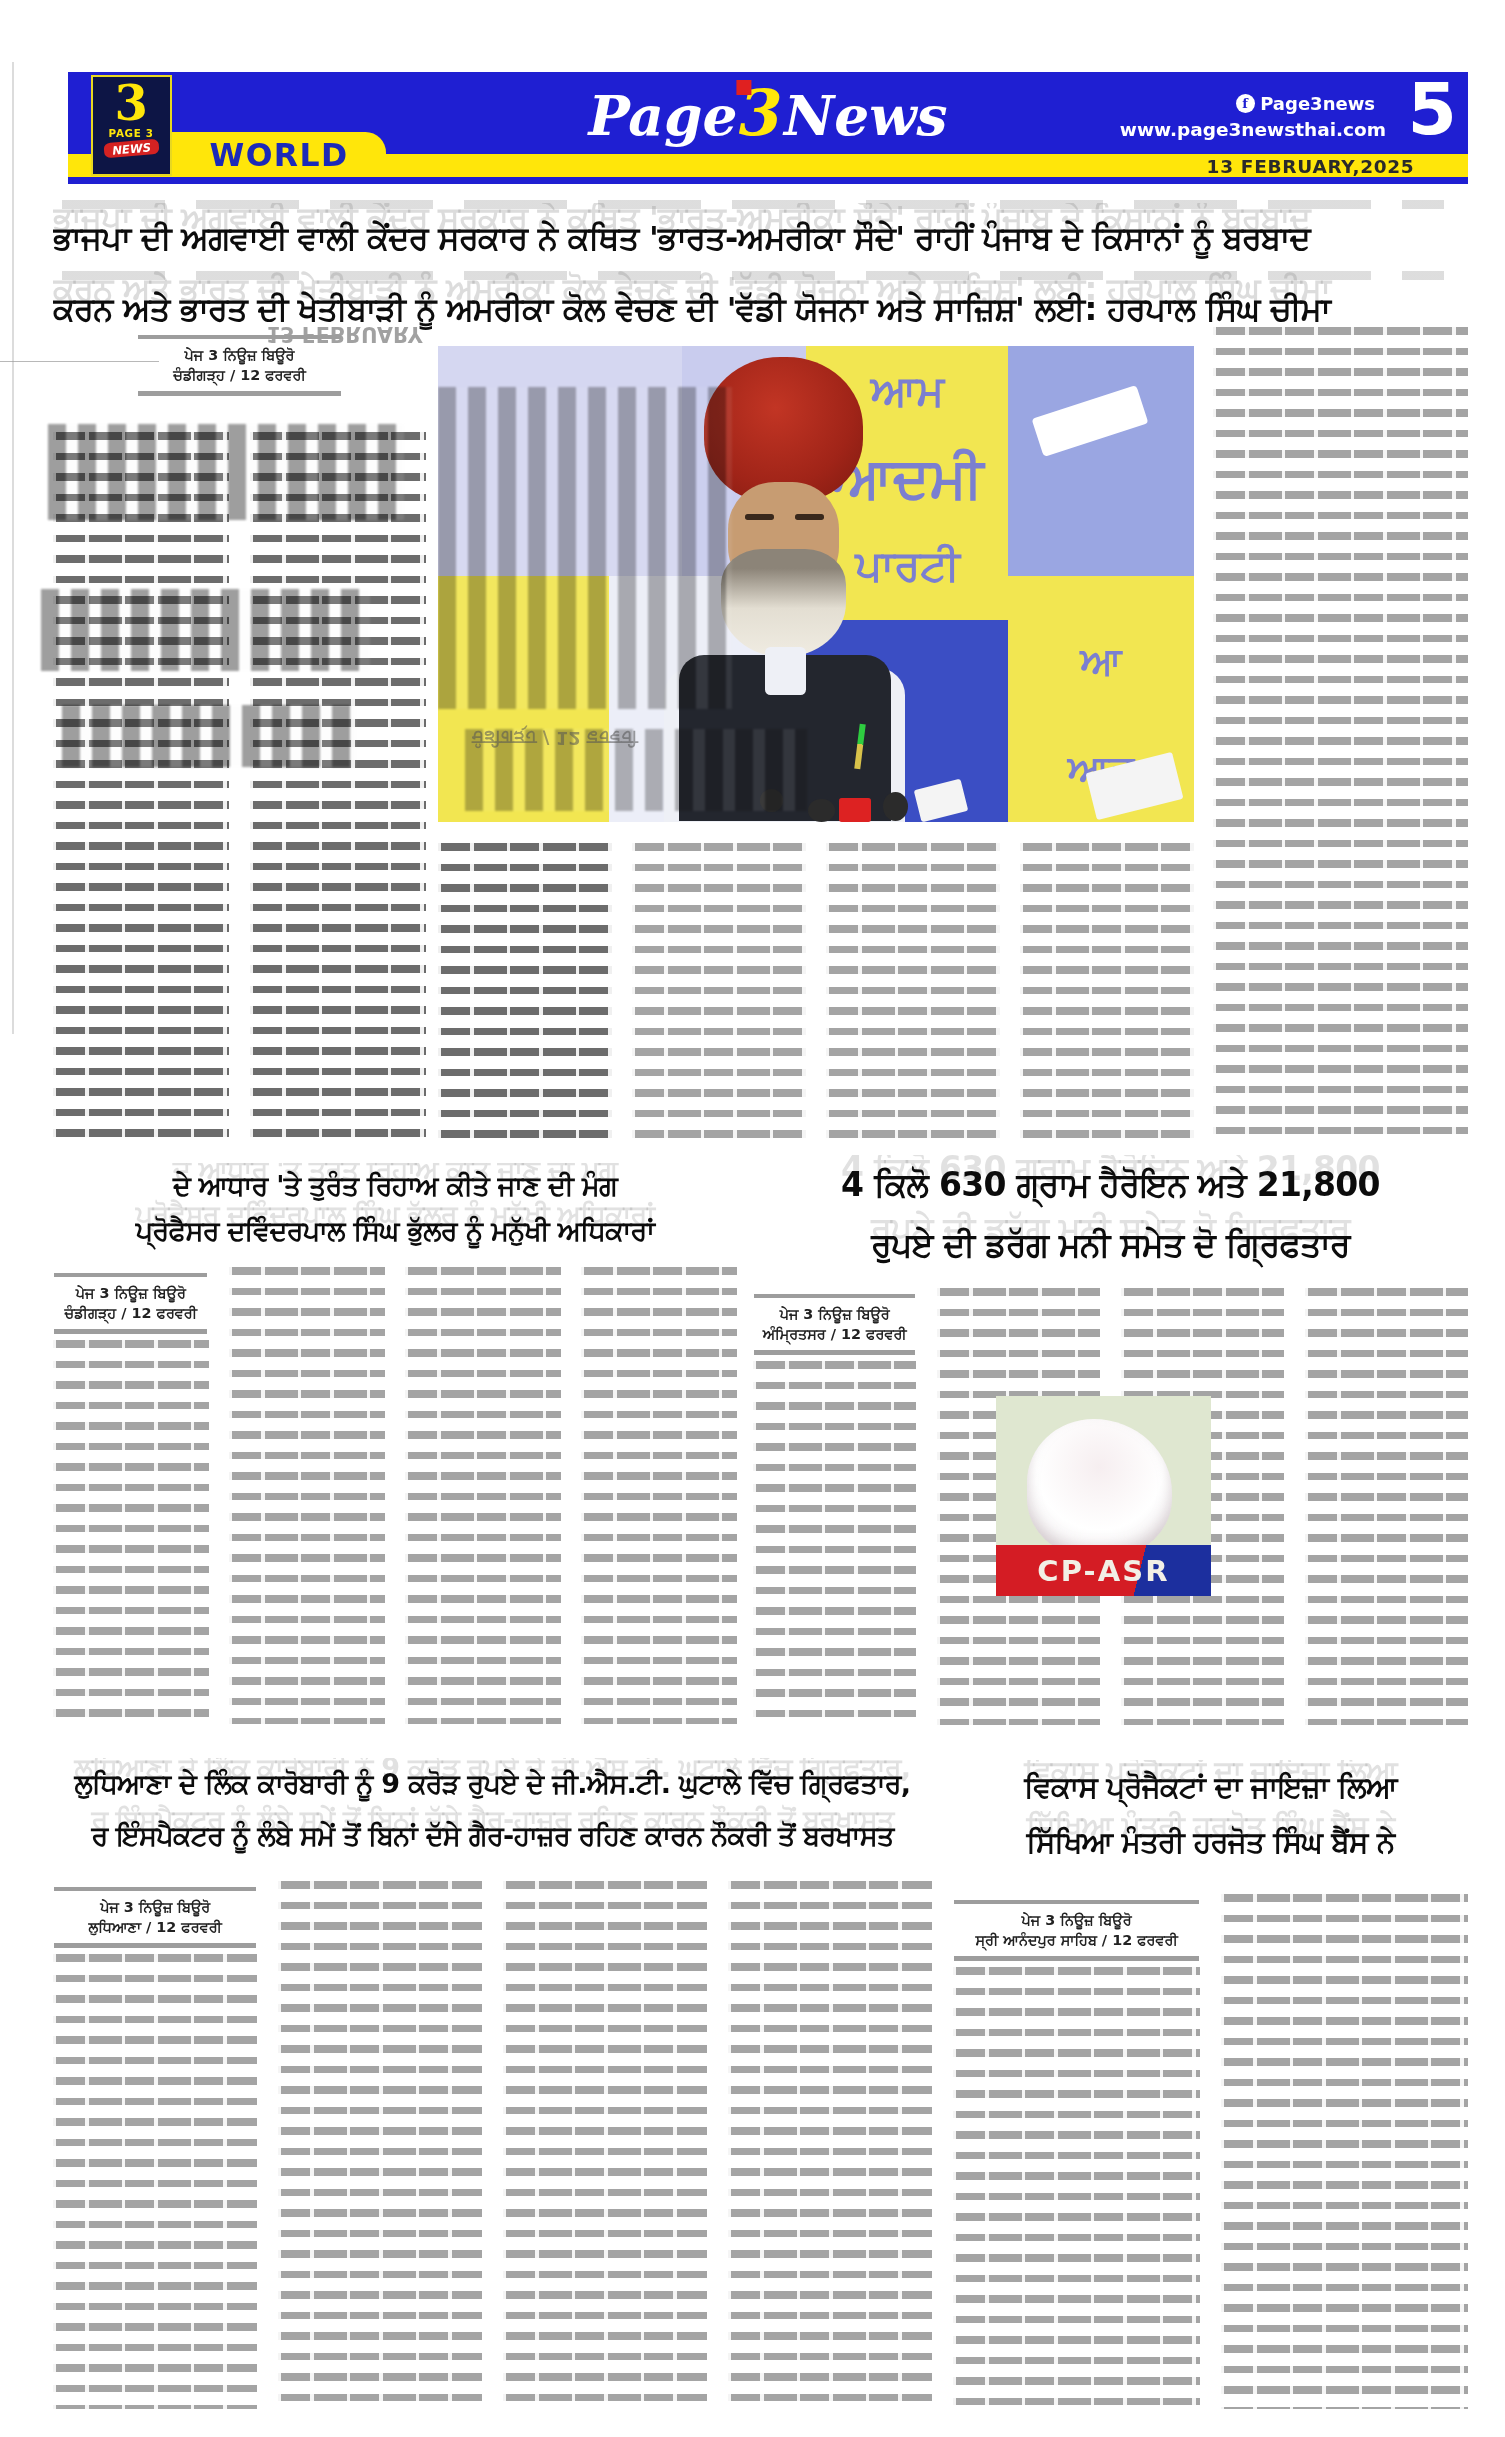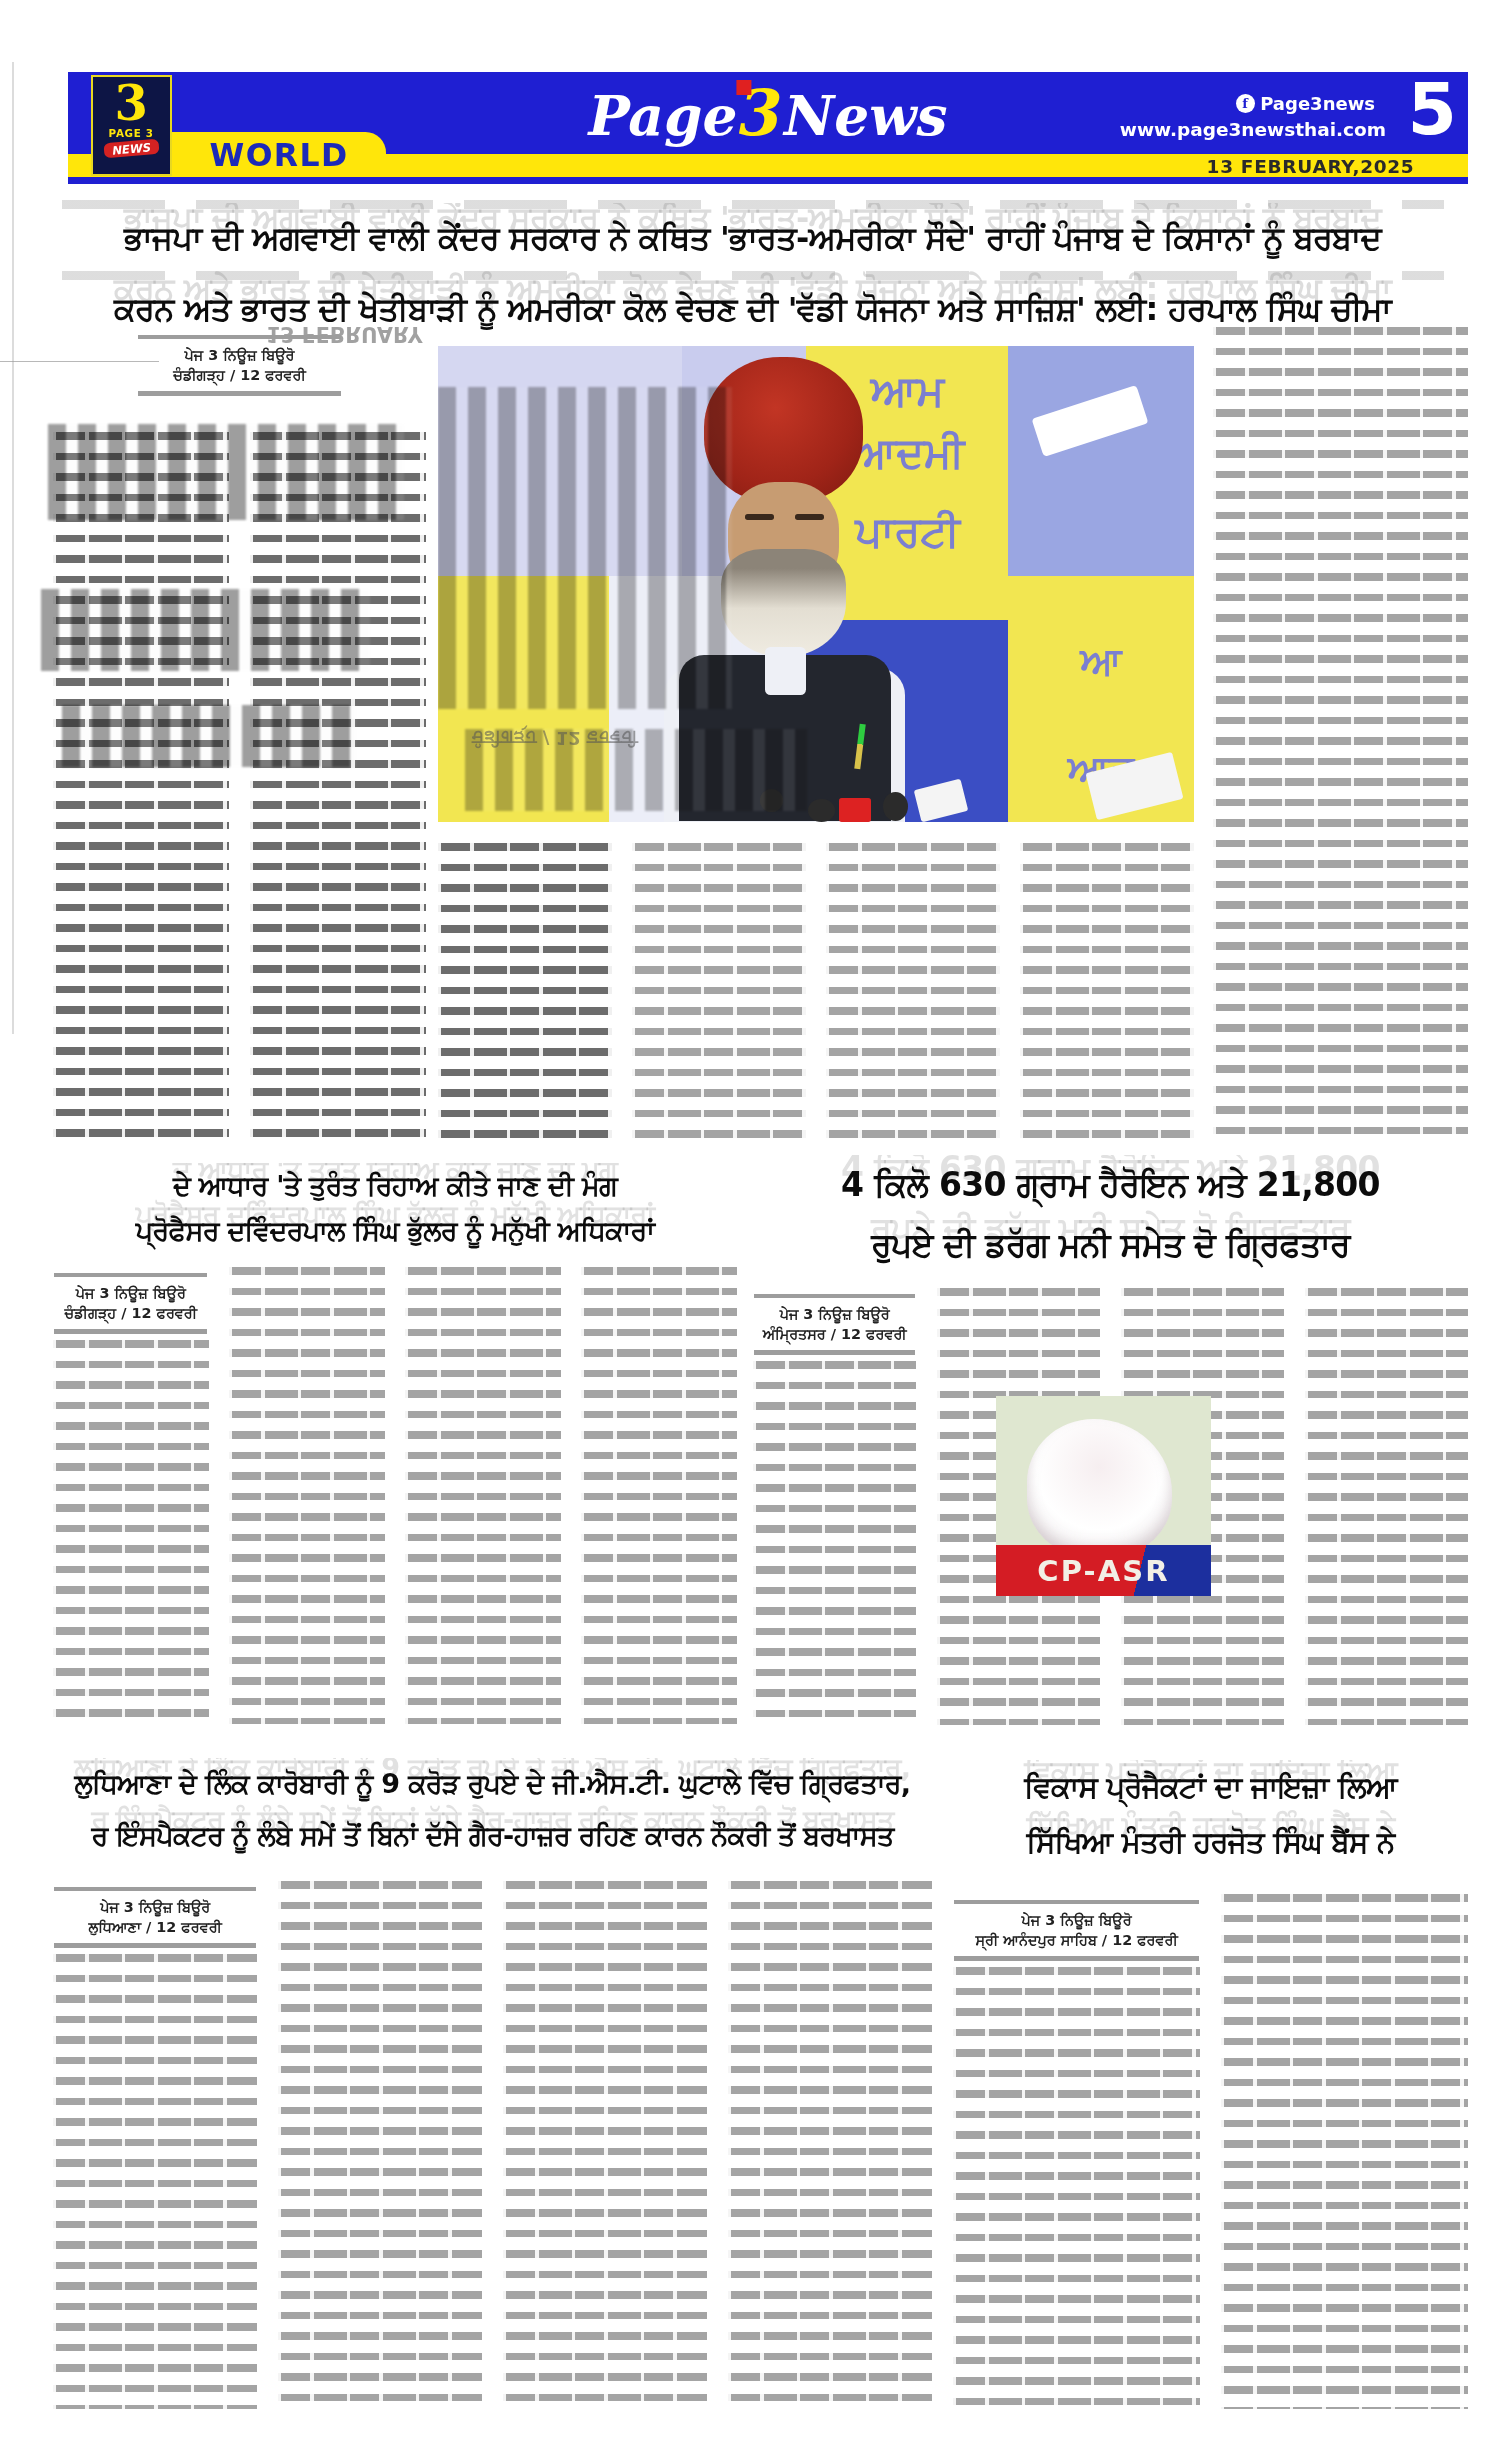--- a/index.html
+++ b/index.html
@@ -43,21 +43,21 @@
   .paper-logo .three .reddot{position:absolute;left:-1.4px;top:4.1px;width:15px;height:15px;background:#e02020;}
   .social-row{position:absolute;right:93px;top:20.5px;color:#fff;font-size:18px;font-weight:bold;display:flex;align-items:center;gap:5.5px;}
   .fb-circle{display:inline-flex;width:19px;height:19px;border-radius:50%;background:#ffffff;color:#1f1fd2;
     align-items:center;justify-content:center;font-size:13px;font-weight:bold;font-family:"DejaVu Serif",serif;}
   .website{position:absolute;right:82px;top:47px;color:#fff;font-size:18.5px;font-weight:bold;}
   .page-number{position:absolute;right:11px;top:-2.7px;color:#fff;font-weight:bold;font-size:71px;line-height:82px;}
   .mast-date{position:absolute;right:20.5px;top:83px;width:274px;height:23px;display:flex;align-items:center;justify-content:center;
     color:#2a2a2a;font-weight:bold;font-size:18.5px;letter-spacing:0.7px;}
 
   
-  .headline{font-weight:bold;color:#0c0c0c;text-align:center;white-space:nowrap;overflow:hidden;letter-spacing:-0.7px;}
+  .headline{font-weight:bold;color:#0c0c0c;white-space:nowrap;overflow:hidden;letter-spacing:-0.7px;}
   .lead-headline{left:53px;top:203px;width:1399px;font-size:32px;line-height:71px;
     text-shadow:0 -20.5px 0 rgba(140,140,140,.30);}
   .sub-headline{text-shadow:0 -16.4px 0 rgba(120,120,120,.22);}
 
   .scanbar{position:absolute;height:9px;opacity:.55;
     background:repeating-linear-gradient(90deg,#c2c2c2 0 103px,transparent 103px 134px);}
 
   
   .byline{text-align:center;font-size:14.4px;font-weight:bold;color:#222;line-height:20.5px;}
   .byline .rule{height:4.8px;background:#9d9d9d;margin:5.5px 1.4px;}
@@ -168,21 +168,21 @@
 <div class="smear" style="left:48px;top:424px;width:356px;height:96px;"></div>
 <div class="smear" style="left:41px;top:589px;width:329px;height:82px;"></div>
 <div class="smear" style="left:62px;top:705px;width:294px;height:62px;"></div>
 
 <div class="photo">
 
   <div class="tile" style="left:0;top:0;width:244px;height:230px;background:#d5d7f1;"></div>
   <div class="tile" style="left:244px;top:0;width:124px;height:230px;background:#c9ccee;"></div>
   <div class="tile" style="left:368px;top:0;width:203px;height:274px;background:#f2e651;">
     <div class="aap-word" style="font-size:42px;margin-top:19px;">ਆਮ</div>
-    <div class="aap-word" style="font-size:42px;margin-top:9px;">ਆਦਮੀ</div>
+    <div class="aap-word" style="font-size:56px;margin-top:25px;">ਆਦਮੀ</div>
     <div class="aap-word" style="font-size:42px;margin-top:27px;">ਪਾਰਟੀ</div>
   </div>
   <div class="tile" style="left:570px;top:0;width:186px;height:230px;background:#9aa6e2;">
     <div class="flag" style="left:27px;top:55px;width:110px;height:40px;"></div>
   </div>
   <div class="tile" style="left:0;top:230px;width:171px;height:246px;background:#f2e651;"></div>
   <div class="tile" style="left:171px;top:230px;width:196px;height:246px;background:#eceef8;"></div>
   <div class="tile" style="left:368px;top:274px;width:203px;height:202px;background:#3b4ec4;"></div>
   <div class="tile" style="left:570px;top:230px;width:186px;height:246px;background:#f2e651;">
     <div class="aap-word" style="font-size:38px;margin-top:62px;">ਆ</div>

